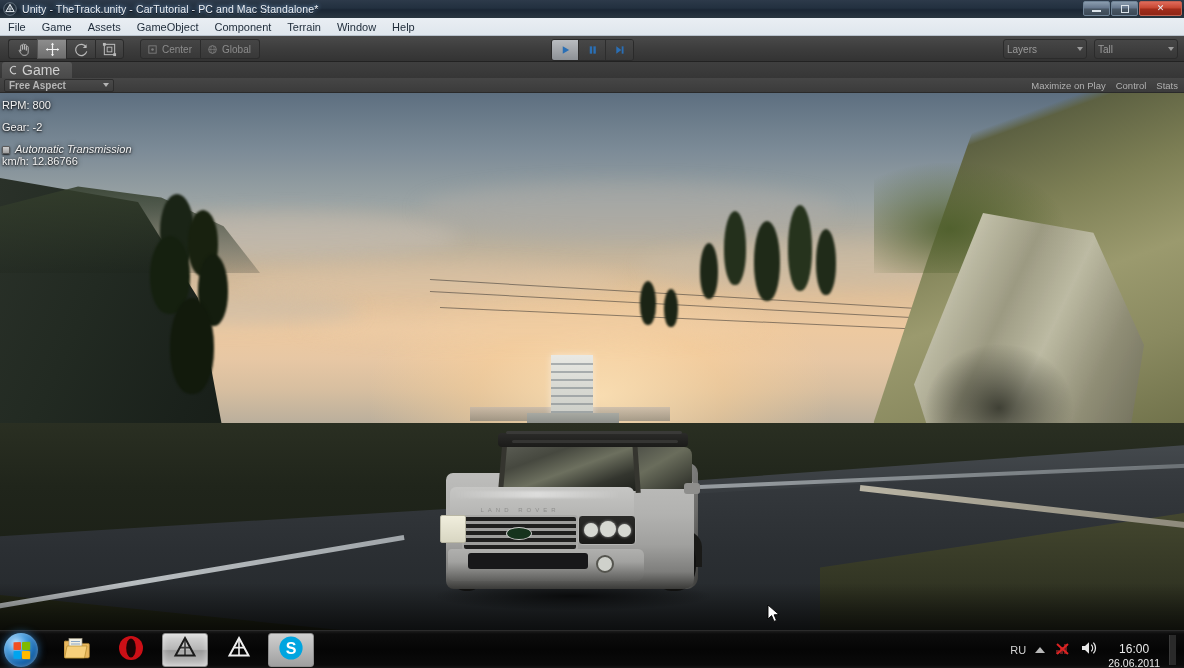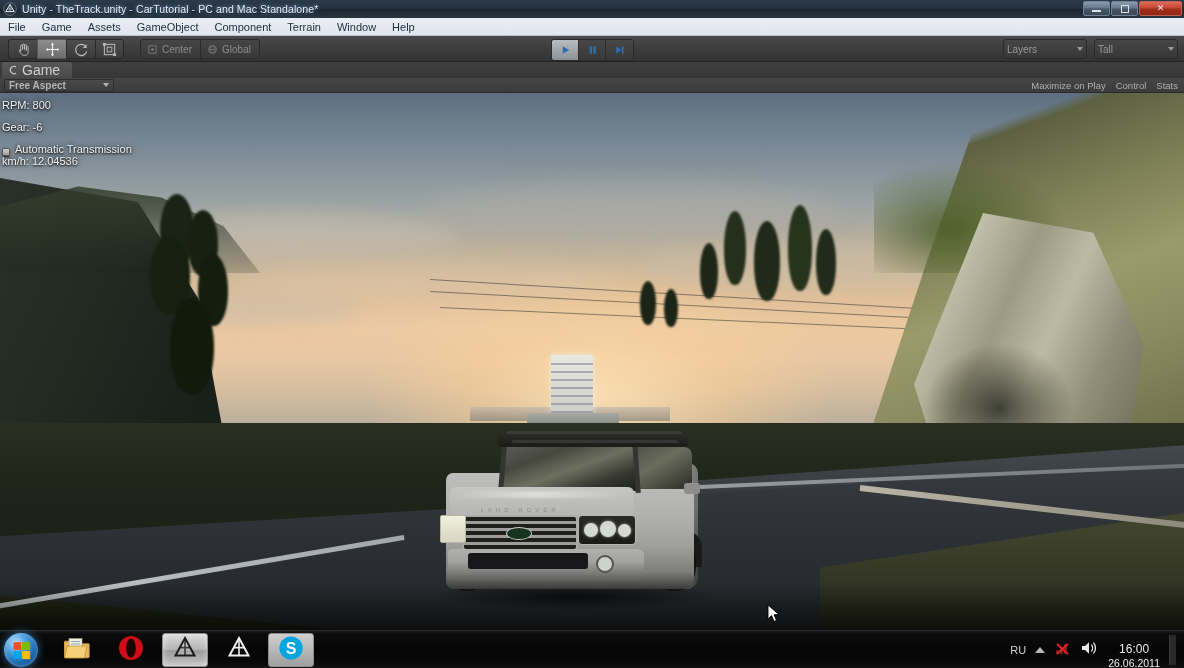--- a/index.html
+++ b/index.html
@@ -242,21 +242,21 @@
     background:#8e8e8c; border-radius:3px; }
   .car-spec { position:absolute; left:14px; top:60px; width:170px; height:7px;
     background:linear-gradient(to right,rgba(255,255,255,0),rgba(255,255,255,.45),rgba(255,255,255,0));
     border-radius:4px; filter:blur(1px); }
 
   
   .hud { position:absolute; left:0; top:0; width:460px; height:110px;
     padding:6px 0 0 2px; color:#f2f2f2; font-size:11px; line-height:1.25;
     text-shadow:0 1px 2px rgba(0,0,0,.95), 0 0 5px rgba(0,0,0,.8); pointer-events:none; }
   .hud-row { margin-bottom:8px; }
-  .hud-check { display:flex; align-items:flex-end; gap:5px; margin-bottom:1px; }
+  .hud-check { display:flex; align-items:flex-start; gap:5px; margin-bottom:1px;font-style:italic; }
   .hud-box { width:8px; height:8px; margin-top:3px; flex:0 0 auto;
     background:linear-gradient(to bottom,#cfcfcf,#9e9e9e); border:1px solid #5c5c5c;
     border-radius:1px; box-shadow:0 1px 2px rgba(0,0,0,.8); }
   .hud-speed { margin:-2px 0 5px 0; }
 
   
   .cursor { position:absolute; left:767px; top:511px; width:14px; height:20px; }
 
   
   .taskbar { position:absolute; left:0; top:630px; width:1184px; height:38px;
@@ -530,26 +530,26 @@
         <div class="lamp" style="left:39px;top:8px;width:13px;height:13px"></div>
       </div>
       <div class="plate"></div>
       <div class="bumper"></div>
       <div class="air-intake"></div>
       <div class="fog"></div>
     </div>
 
     <div class="hud">
       <div class="hud-row">RPM: 800</div>
-      <div class="hud-row">Gear: -6</div>
+      <div class="hud-row">Gear: -2</div>
       <div class="hud-check">
         <span class="hud-box"></span>
         <span>Automatic Transmission</span>
       </div>
-      <div class="hud-speed">km/h: 12.04536</div>
+      <div class="hud-speed">km/h: 12.86766</div>
     </div>
 
     <div class="cursor">
       <svg width="14" height="20" viewBox="0 0 14 20">
         <path d="M1 1 L1 15 L4.6 11.6 L7 17.4 L9.5 16.4 L7.1 10.8 L12 10.6 Z" fill="#ffffff" stroke="#000000" stroke-width=".9" stroke-linejoin="round"></path>
       </svg>
     </div>
   </div>
 
   <div class="taskbar">

